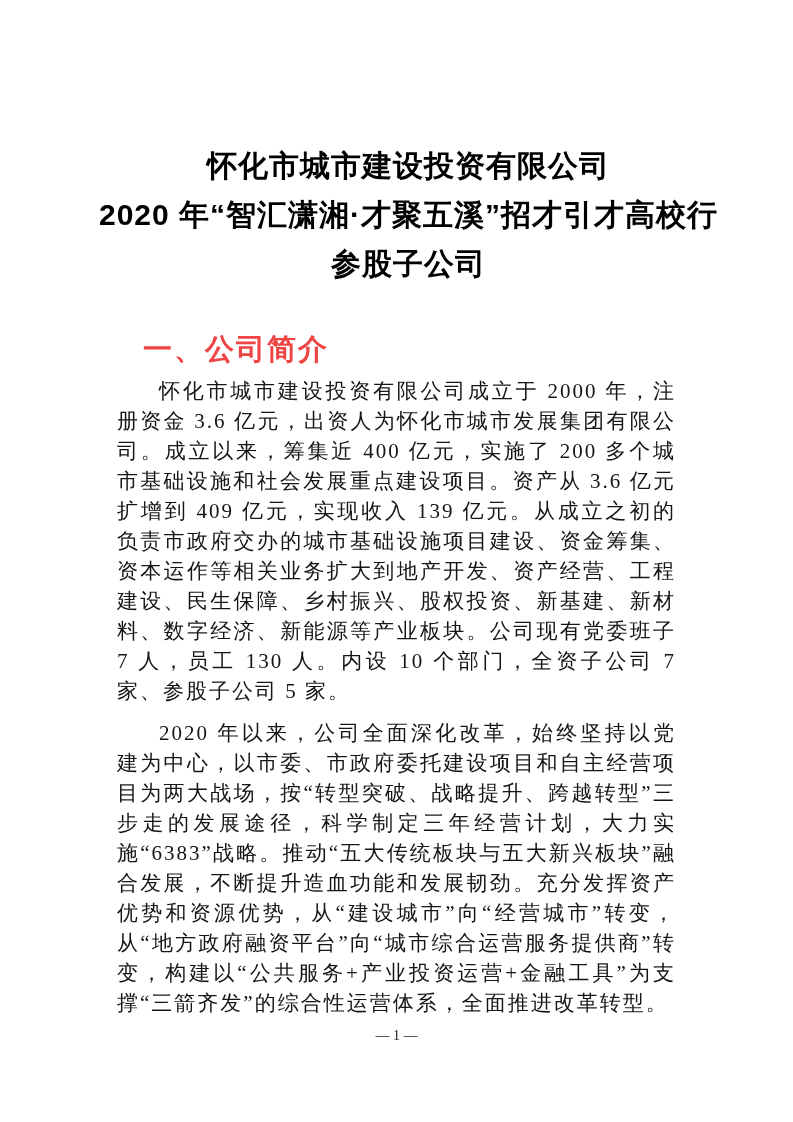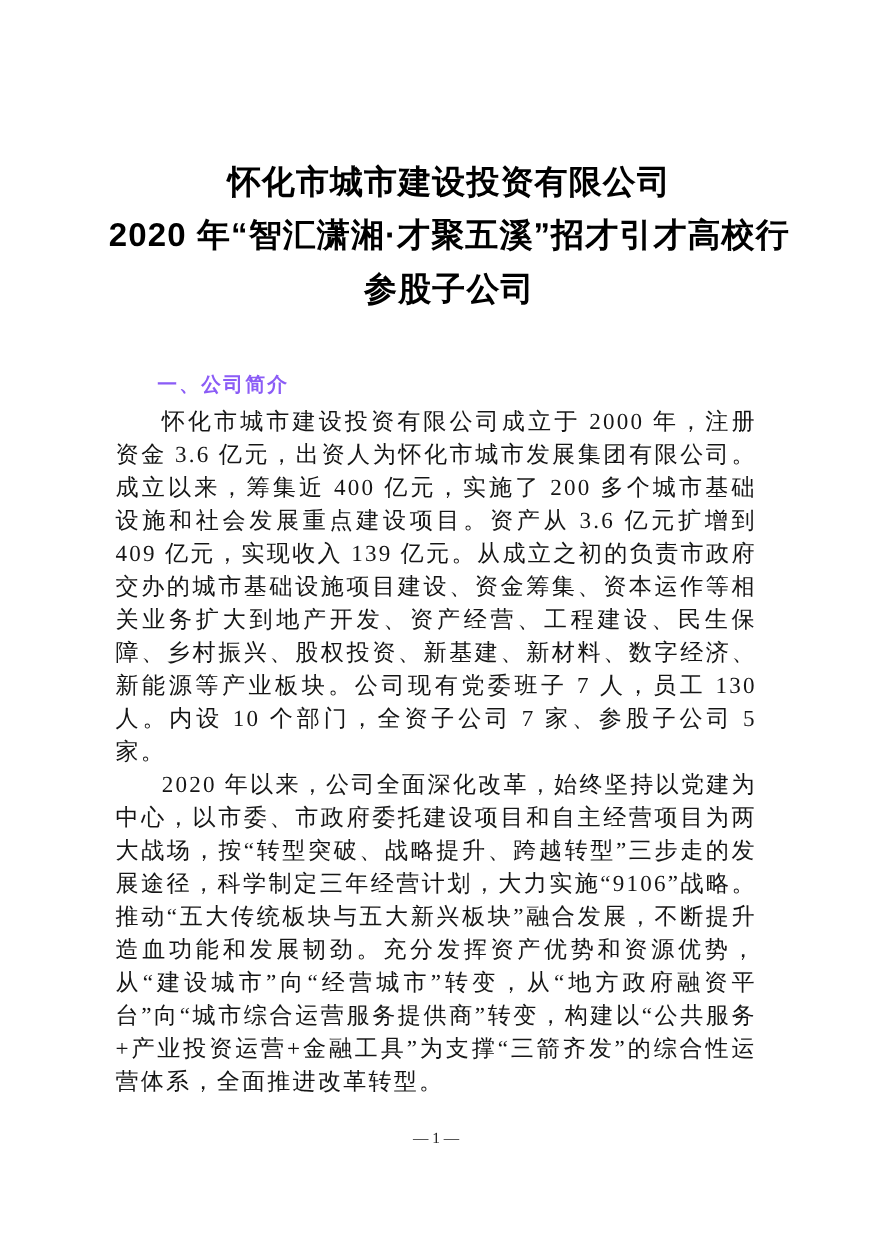--- a/index.html
+++ b/index.html
@@ -31,27 +31,27 @@
     font-family: "Liberation Serif", "DejaVu Serif", serif;
     font-size: 21px;
     line-height: 30px;
     color: #151515;
   }
   .section-heading {
     margin: 46px 0 4px 0;
     padding-left: 38px;
     font-family: "Liberation Sans", "DejaVu Sans", sans-serif;
     font-weight: 700;
-    font-size: 18px;
+    font-size: 29px;
     line-height: 30px;
-    color: #8b5cf6;
+    color: #ef4444;
     letter-spacing: 2px;
   }
   .doc-body p {
-    margin: 0;
+    margin: 12px;
     text-indent: 2em;
     text-align: justify;
     text-justify: inter-ideograph;
     letter-spacing: 2px;
   }
   .page-footer {
     position: absolute;
     left: 0;
     top: 1028px;
     width: 100%;
@@ -68,20 +68,20 @@
 
   <header class="doc-title">
     <div>怀化市城市建设投资有限公司</div>
     <div>2020 年“智汇潇湘·才聚五溪”招才引才高校行</div>
     <div>参股子公司</div>
   </header>
 
   <section class="doc-body">
     <h2 class="section-heading">一、公司简介</h2>
     <p>怀化市城市建设投资有限公司成立于 2000 年，注册资金 3.6 亿元，出资人为怀化市城市发展集团有限公司。成立以来，筹集近 400 亿元，实施了 200 多个城市基础设施和社会发展重点建设项目。资产从 3.6 亿元扩增到 409 亿元，实现收入 139 亿元。从成立之初的负责市政府交办的城市基础设施项目建设、资金筹集、资本运作等相关业务扩大到地产开发、资产经营、工程建设、民生保障、乡村振兴、股权投资、新基建、新材料、数字经济、新能源等产业板块。公司现有党委班子 7 人，员工 130 人。内设 10 个部门，全资子公司 7 家、参股子公司 5 家。</p>
-    <p>2020 年以来，公司全面深化改革，始终坚持以党建为中心，以市委、市政府委托建设项目和自主经营项目为两大战场，按“转型突破、战略提升、跨越转型”三步走的发展途径，科学制定三年经营计划，大力实施“9106”战略。推动“五大传统板块与五大新兴板块”融合发展，不断提升造血功能和发展韧劲。充分发挥资产优势和资源优势，从“建设城市”向“经营城市”转变，从“地方政府融资平台”向“城市综合运营服务提供商”转变，构建以“公共服务+产业投资运营+金融工具”为支撑“三箭齐发”的综合性运营体系，全面推进改革转型。</p>
+    <p>2020 年以来，公司全面深化改革，始终坚持以党建为中心，以市委、市政府委托建设项目和自主经营项目为两大战场，按“转型突破、战略提升、跨越转型”三步走的发展途径，科学制定三年经营计划，大力实施“6383”战略。推动“五大传统板块与五大新兴板块”融合发展，不断提升造血功能和发展韧劲。充分发挥资产优势和资源优势，从“建设城市”向“经营城市”转变，从“地方政府融资平台”向“城市综合运营服务提供商”转变，构建以“公共服务+产业投资运营+金融工具”为支撑“三箭齐发”的综合性运营体系，全面推进改革转型。</p>
   </section>
 
   <footer class="page-footer">
     <span>— 1 —</span>
   </footer>
 
 </div>
 
 </body></html>

